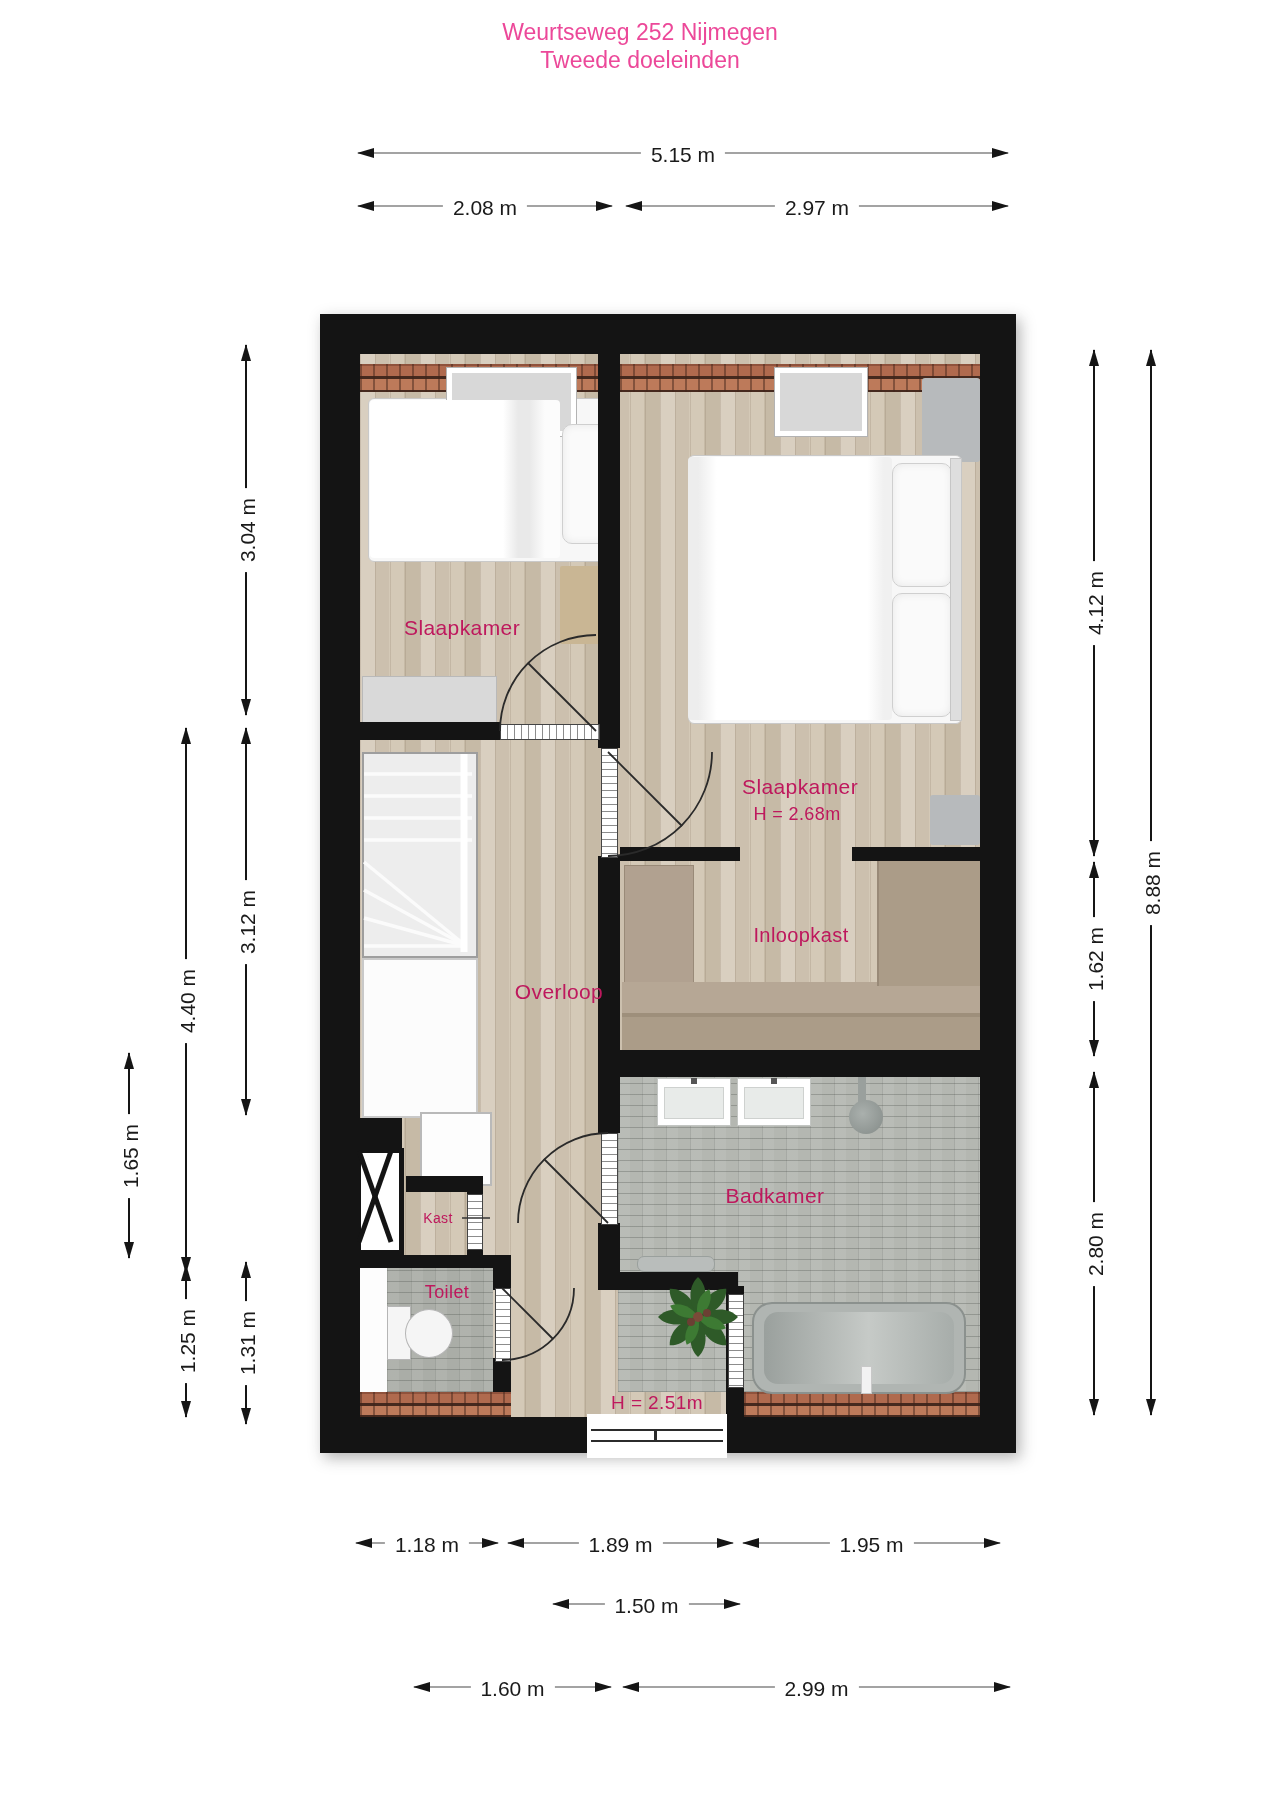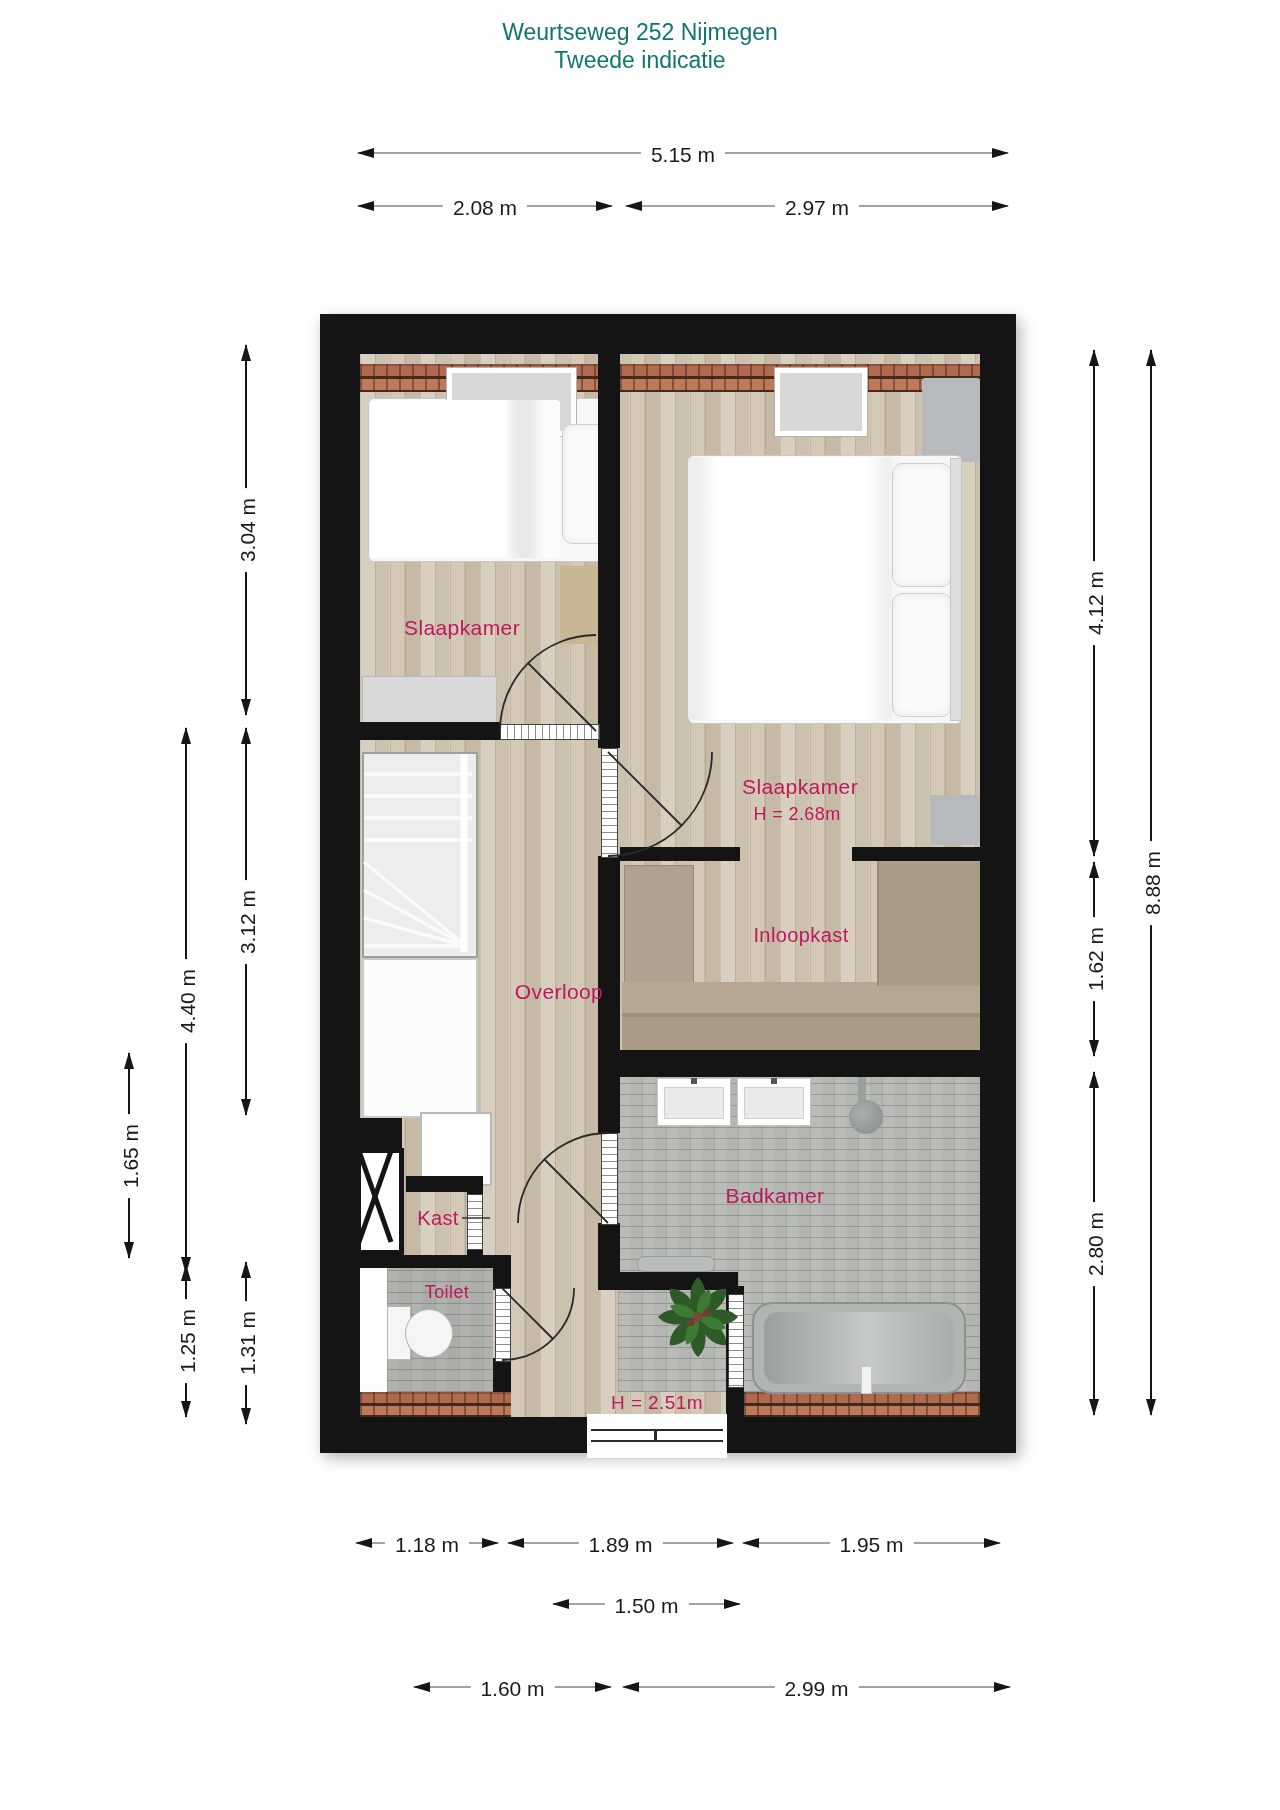--- a/index.html
+++ b/index.html
@@ -1,19 +1,19 @@
 <!DOCTYPE html>
 <html><head>
 <meta charset="utf-8">
 <style>
   html,body{margin:0;padding:0;background:#ffffff;}
   body{font-family:"Liberation Sans", sans-serif;}
   .page{position:relative;width:1280px;height:1810px;background:#fff;overflow:hidden;}
   .abs{position:absolute;}
-  .title{position:absolute;left:0;right:0;top:18px;text-align:center;color:#0f766e;
+  .title{position:absolute;left:0;right:0;top:18px;text-align:center;color:#ec4899;
          font-size:23px;line-height:28px;z-index:40;}
   .footer{position:absolute;left:0;right:0;top:1733px;text-align:center;color:#1b1b1b;
          font-size:21px;line-height:28px;z-index:40;}
 
   
   .plan{position:absolute;left:0;top:0;width:1280px;height:1810px;}
   .plan-shadow{position:absolute;left:320px;top:314px;width:696px;height:1139px;
       box-shadow:4px 5px 14px rgba(40,40,40,.35);z-index:1;background:#111;}
   .wood{background-color:#cfc4b2;
     background-image:
@@ -77,21 +77,21 @@
   .dim.h .dlab{left:50%;top:1px;transform:translate(-50%,-50%);}
   .dim.v .dlab{top:50%;left:1px;transform:translate(-50%,-50%) rotate(-90deg);}
 </style>
 </head>
 <body>
 
 <div class="page">
 
   <div class="title">
     <div>Weurtseweg 252 Nijmegen</div>
-    <div>Tweede indicatie</div>
+    <div>Tweede doeleinden</div>
   </div>
 
   <div class="plan">
 
     <div class="plan-shadow"></div>
 
     <div class="abs wood z2" style="left:360px;top:354px;width:620px;height:1063px;"></div>
 
     <div class="abs tiles z3" style="left:360px;top:364px;width:238px;height:28px;"></div>
     <div class="abs tiles z3" style="left:620px;top:364px;width:360px;height:28px;"></div>
@@ -244,21 +244,21 @@
         <circle cx="9" cy="-4" r="4" fill="#6b3f33"></circle>
         <circle cx="-7" cy="5" r="4" fill="#6b3f33"></circle>
       </g>
     </svg>
   <span class="rlabel" style="left: 462px; top: 628px; font-size: 21px;">Slaapkamer</span>
       <span class="rlabel" style="left: 800px; top: 787px; font-size: 21px;">Slaapkamer</span>
       <span class="rlabel" style="left: 797px; top: 814px; font-size: 18px;">H = 2.68m</span>
       <span class="rlabel" style="left: 559px; top: 992px; font-size: 21px; text-align: right;">Overloop</span>
       <span class="rlabel" style="left: 801px; top: 935px; font-size: 20px;">Inloopkast</span>
       <span class="rlabel" style="left: 775px; top: 1196px; font-size: 21px;">Badkamer</span>
-      <span class="rlabel" style="left: 438px; top: 1218px; font-size: 20px;">Kast</span>
+      <span class="rlabel" style="left: 438px; top: 1218px; font-size: 14px;">Kast</span>
       <span class="rlabel" style="left: 447px; top: 1292px; font-size: 18px;">Toilet</span>
       <span class="rlabel" style="left: 657px; top: 1403px; font-size: 19px;">H = 2.51m</span>
       <div class="dim h" style="left: 358px; width: 650px; top: 152px;">
         <span class="dlab">5.15 m</span>
       </div>
       <div class="dim h" style="left: 358px; width: 254px; top: 205px; text-decoration: underline;">
         <span class="dlab">2.08 m</span>
       </div>
       <div class="dim h" style="left: 626px; width: 382px; top: 205px;">
         <span class="dlab">2.97 m</span>

